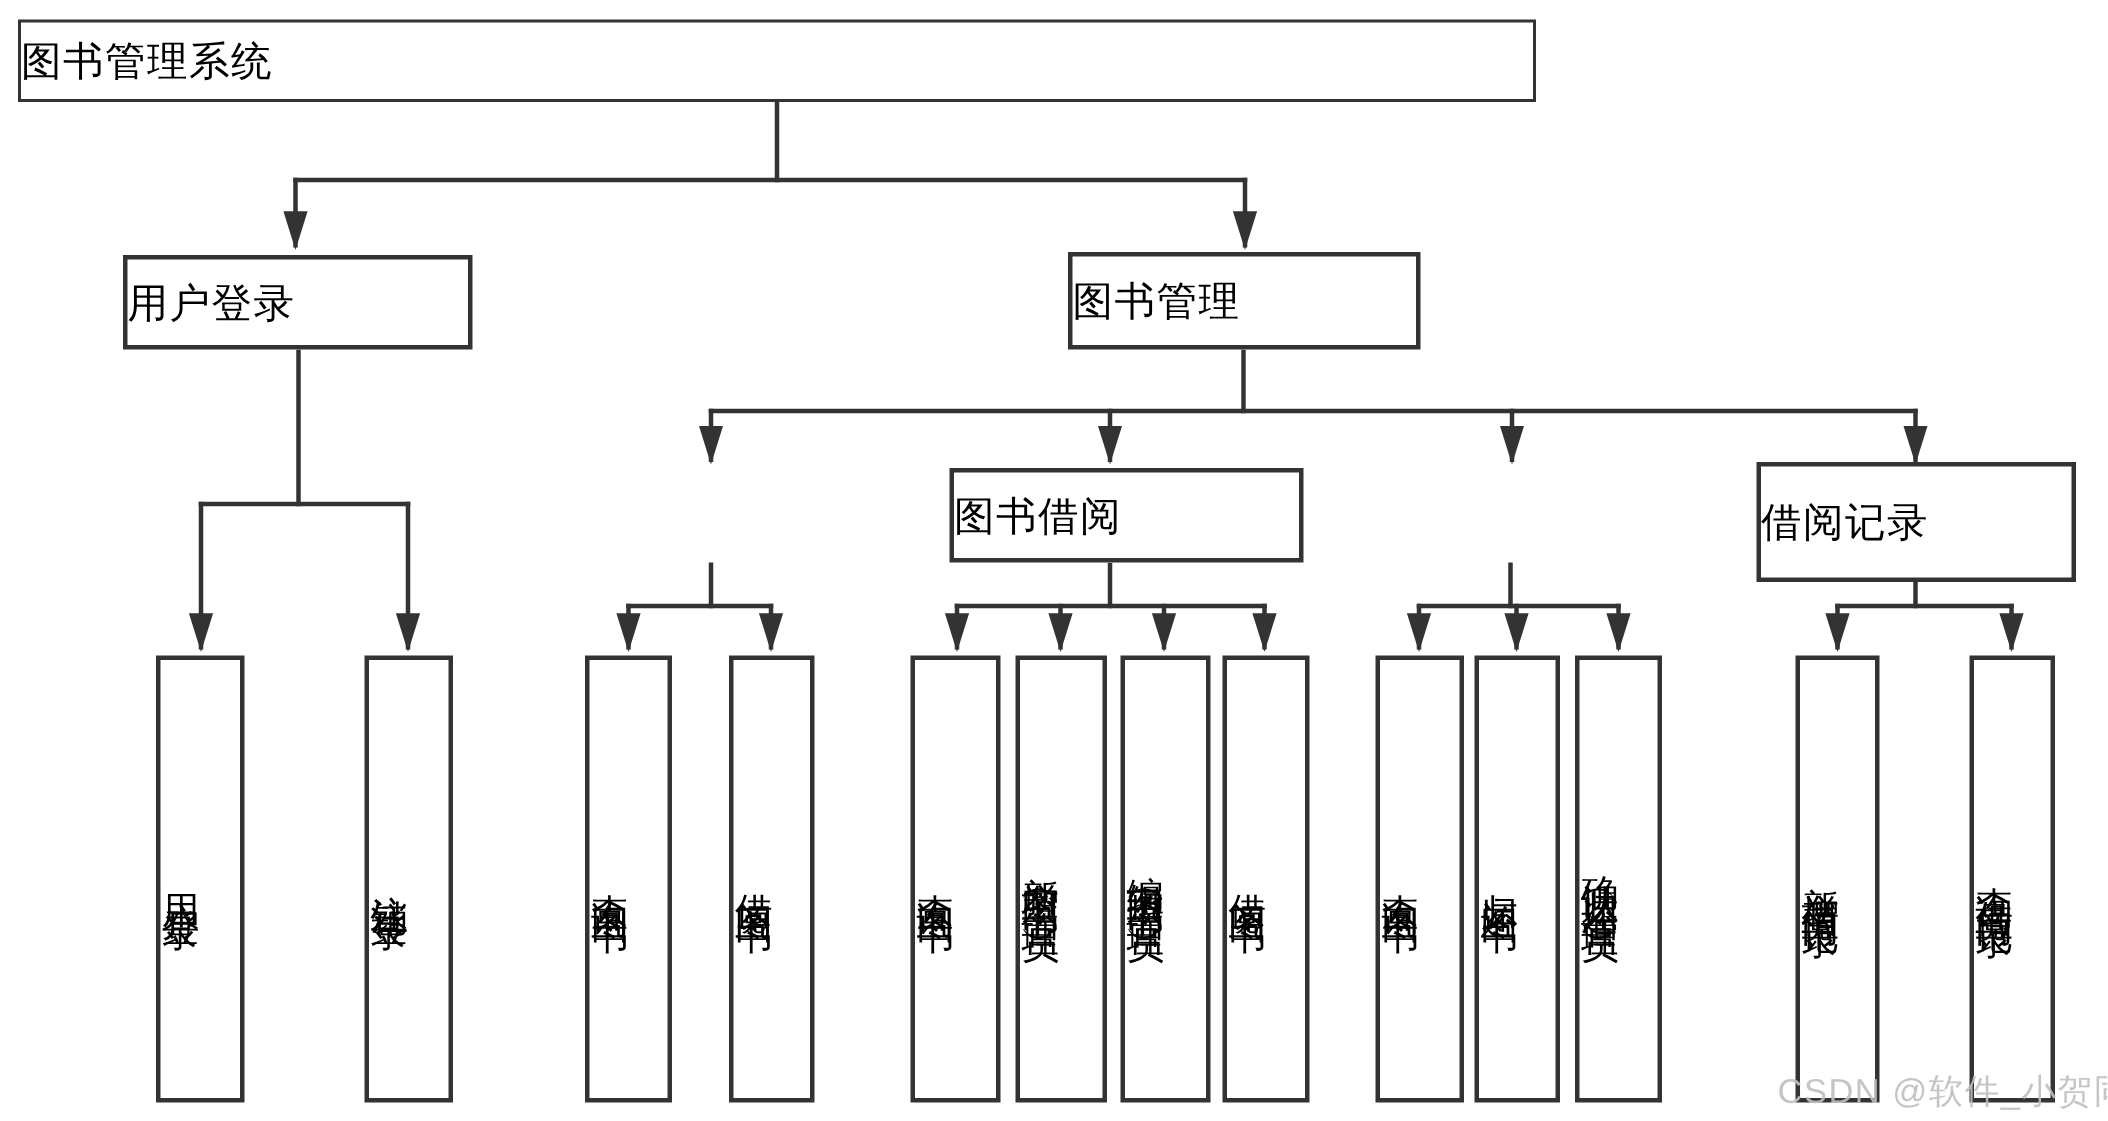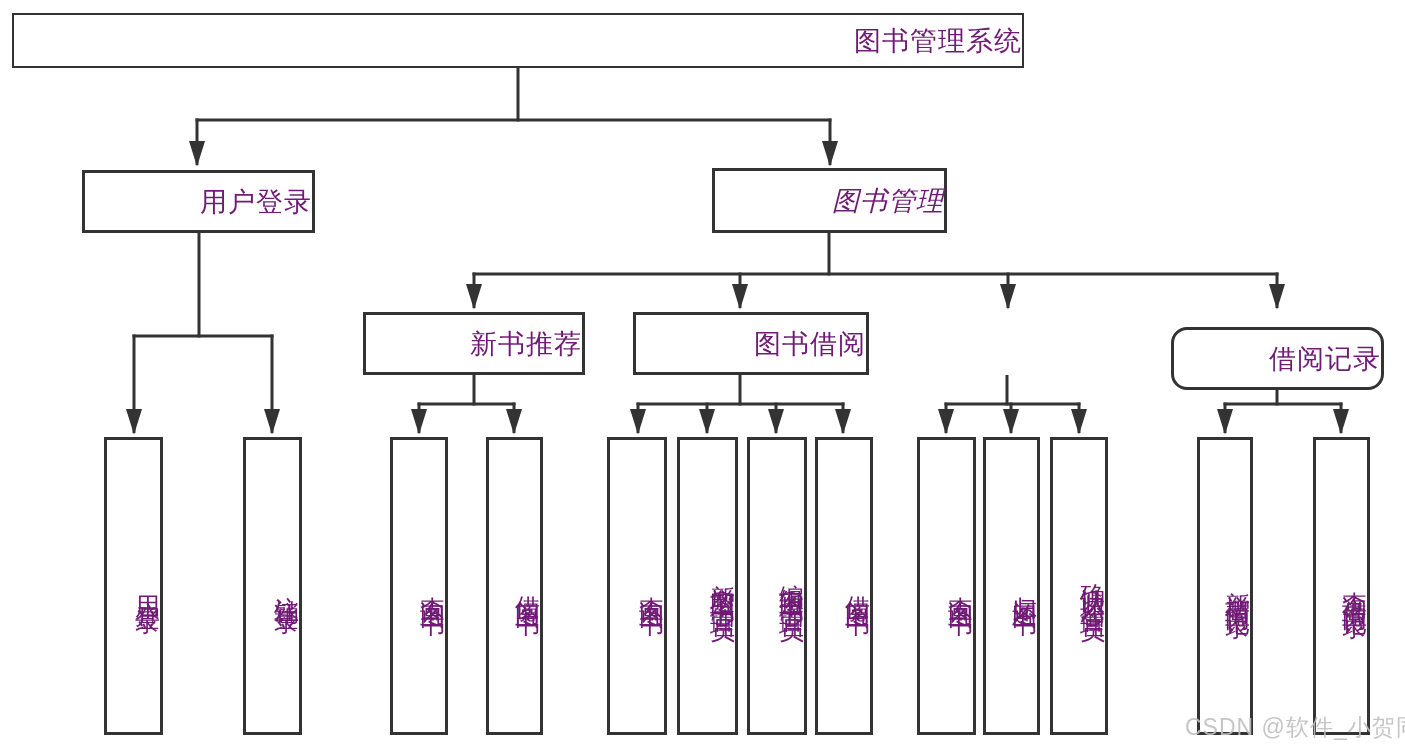--- a/index.html
+++ b/index.html
@@ -12,34 +12,34 @@
     font-family: "Liberation Sans", "DejaVu Sans", sans-serif;
     overflow: hidden;
   }
   #wires { position: absolute; left: 0; top: 0; z-index: 1; }
   #wires line { stroke: #333333; stroke-width: 3; }
   .box {
     position: absolute;
     box-sizing: border-box;
     background: #ffffff;
     border: 3px solid #333333;
-    color: #701a75;
+    color: #000000;
     display: flex;
     align-items: center;
-    justify-content: flex-end;
+    justify-content: flex-start;
     z-index: 2;
   }
   .hlabel { font-size: 27px; letter-spacing: 1px; white-space: nowrap; }
   #node-root { left: 12px; top: 13px; width: 1012px; height: 55px; border-width: 2px; }
   #node-user-login      { left: 82px;  top: 170px; width: 233px; height: 63px; }
-  #node-book-management { left: 712px; top: 168px; width: 235px; height: 65px; font-style: italic; }
+  #node-book-management { left: 712px; top: 168px; width: 235px; height: 65px; }
   #node-new-book-recommend { left: 363px;  top: 312px; width: 222px; height: 63px; }
   #node-book-borrowing     { left: 633px;  top: 312px; width: 236px; height: 63px; }
   #node-current-borrowing  { left: 902px;  top: 312px; width: 211px; height: 63px; }
-  #node-borrowing-records  { left: 1171px; top: 327px; width: 213px; height: 63px; border-radius: 16px; }
+  #node-borrowing-records  { left: 1171px; top: 308px; width: 213px; height: 80px; }
   .vbox { top: 437px; height: 298px; }
   .vbox span {
     writing-mode: vertical-rl;
     text-orientation: mixed;
     font-size: 25px;
     line-height: 1;
     letter-spacing: 5px;
     white-space: nowrap;
   }
   #leaf-user-login-action   { left: 104px;  width: 59px; }
@@ -138,23 +138,20 @@
     <span class="hlabel">图书管理系统</span>
   </div>
 
   <div class="box" id="node-user-login">
     <span class="hlabel">用户登录</span>
   </div>
   <div class="box" id="node-book-management">
     <span class="hlabel">图书管理</span>
   </div>
 
-  <div class="box" id="node-new-book-recommend">
-    <span class="hlabel">新书推荐</span>
-  </div>
   <div class="box" id="node-book-borrowing">
     <span class="hlabel">图书借阅</span>
   </div>
   <div class="box" id="node-borrowing-records">
     <span class="hlabel">借阅记录</span>
   </div>
 
   <div class="box vbox" id="leaf-user-login-action">
     <span>用户登录</span>
   </div>

